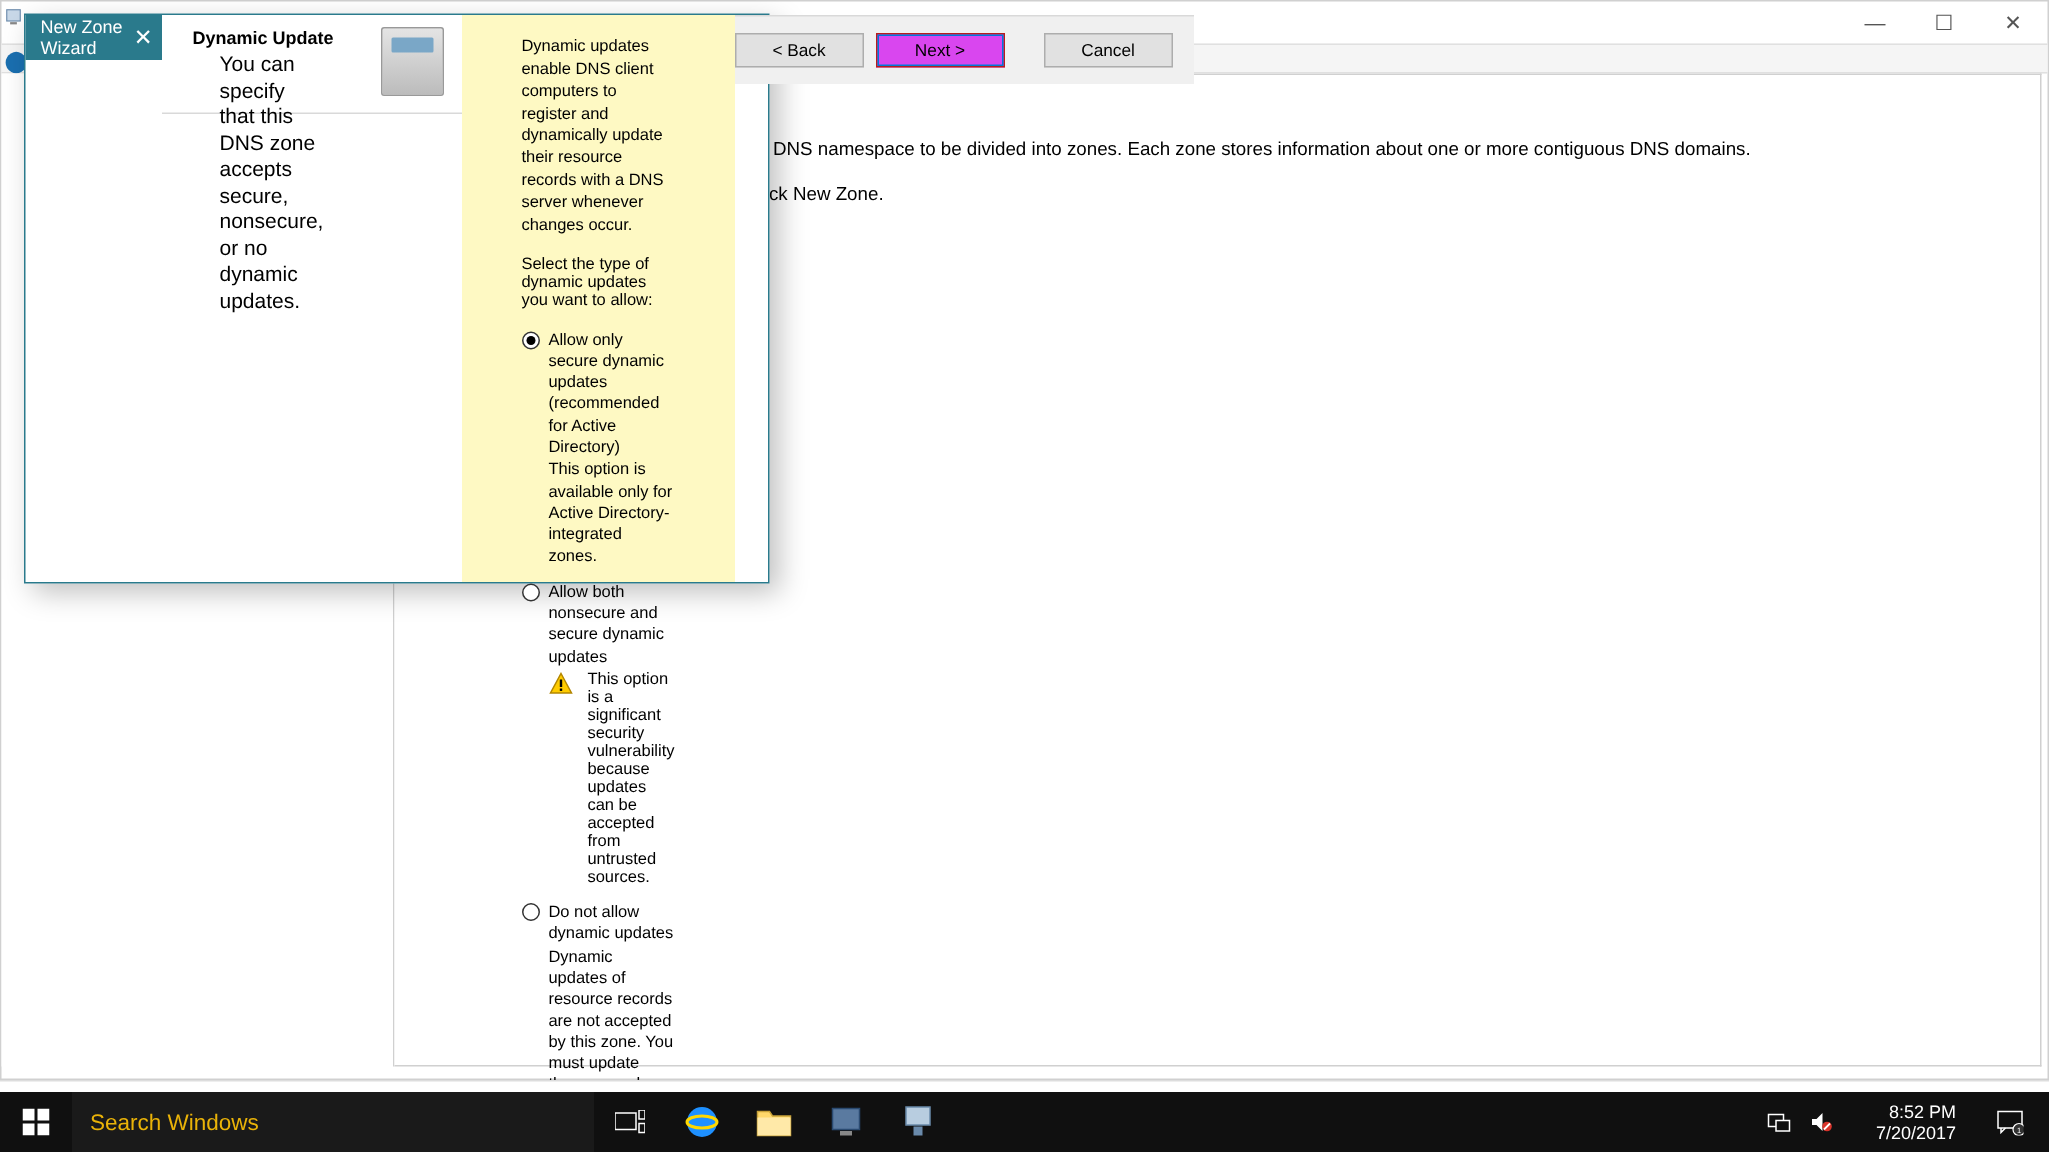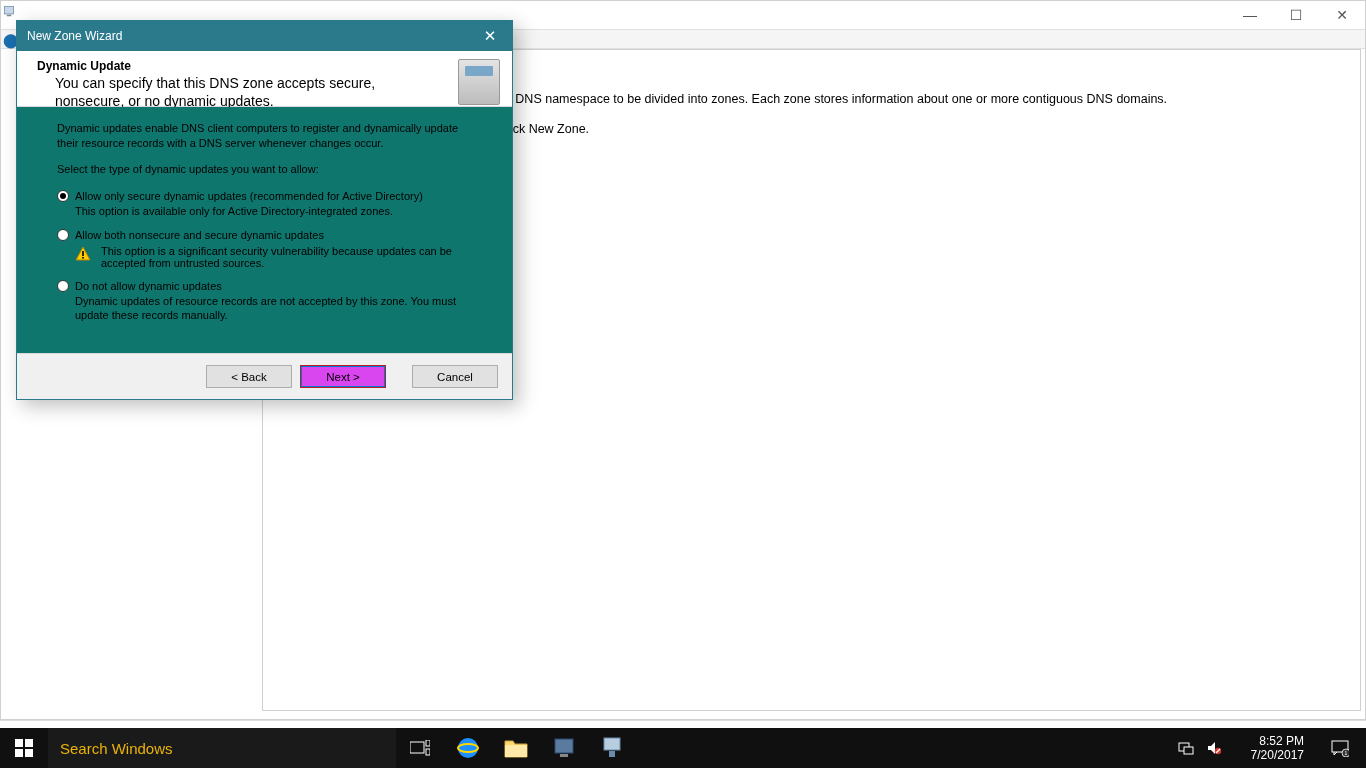--- a/index.html
+++ b/index.html
@@ -41,51 +41,51 @@
   }
   .main-window .right-panel .heading {
     font-size: 15px; color: #1a4e8a; margin-bottom: 14px;
   }
   .main-window .right-panel p {
     font-size: 12.5px; color: #000; margin-bottom: 12px; line-height: 1.4;
   }
 
   
   .wizard {
-    position: absolute; left: 16px; top: 20px; width: 497px; height: 380px;
+    position: absolute; left: 16px; top: 9px; width: 497px; height: 380px;
     background: #fff; border: 1px solid #2a7a8c;
     box-shadow: 6px 6px 18px rgba(0,0,0,0.25);
-    display: flex; flex-direction: column;
+    display: flex; 
   }
   .wizard .titlebar {
     height: 30px; background: #2a7a8c; color: #fff; display: flex; align-items: center;
     padding-left: 10px; font-size: 12px;
   }
   .wizard .titlebar .close {
     margin-left: auto; width: 44px; height: 30px; display: flex; align-items: center; justify-content: center;
     font-size: 15px; cursor: default;
   }
   .wizard .header {
-    height: 56px; background: #fff; border-bottom: 1px solid #d9d9d9;
+    height: 66px; background: #fff; border-bottom: 1px solid #d9d9d9;
     display: flex; align-items: flex-start; padding: 8px 12px 6px 20px;
   }
   .wizard .header .htxt { flex: 1; }
   .wizard .header .htitle { font-weight: bold; font-size: 12px; color: #000; margin-bottom: 2px; }
   .wizard .header .hdesc { font-size: 14px; color: #000; padding-left: 18px; line-height: 1.25; padding-right: 30px; }
   .wizard .header .himg {
     width: 42px; height: 46px; margin-left: 8px;
     background: linear-gradient(#e4e4e4,#bcbcbc);
     border: 1px solid #999; border-radius: 2px; position: relative;
   }
   .wizard .header .himg::before {
     content: ""; position: absolute; left: 6px; right: 6px; top: 6px; height: 10px;
     background: #7aa7c7; border-radius: 1px;
   }
   .wizard .body {
-    flex: 1; background: #0f766e; padding: 14px 40px 10px 40px;
+    flex: 1; background: #fef9c3; padding: 14px 40px 10px 40px;
     font-size: 11px; color: #000;
   }
   .wizard .body .intro { margin-bottom: 12px; line-height: 1.35; }
   .wizard .body .prompt { margin-bottom: 14px; }
   .wizard .body .opt { margin-bottom: 10px; position: relative; padding-left: 18px; }
   .wizard .body .opt .radio {
     position: absolute; left: 0; top: 1px; width: 12px; height: 12px;
     border: 1px solid #333; border-radius: 50%; background: #fff;
   }
   .wizard .body .opt .radio.checked::after {

